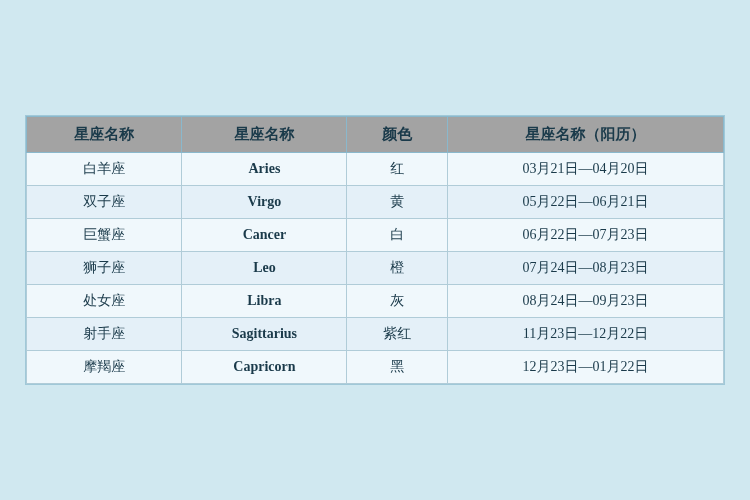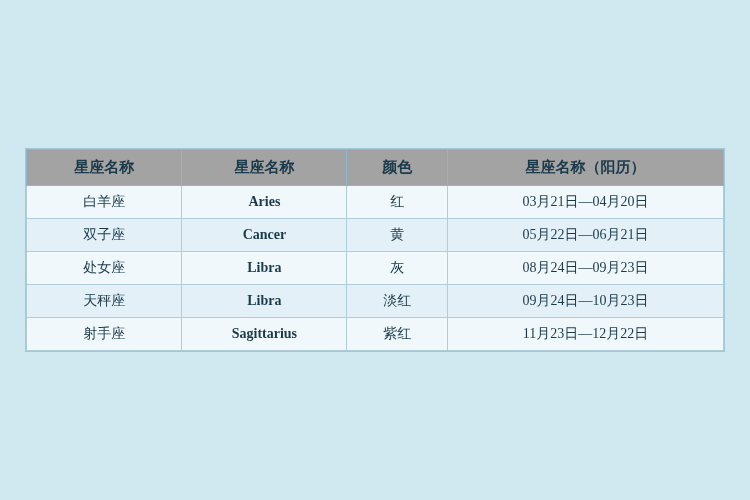--- a/index.html
+++ b/index.html
@@ -83,37 +83,49 @@
     </thead>
     <tbody>
     <tr>
           <td>白羊座</td>
           <td>Aries</td>
           <td>红</td>
           <td>03月21日—04月20日</td>
         </tr>
         <tr>
           <td>双子座</td>
-          <td>Cancer</td>
+          <td>Virgo</td>
           <td>黄</td>
           <td>05月22日—06月21日</td>
+        </tr>
+        <tr>
+          <td>巨蟹座</td>
+          <td>Cancer</td>
+          <td>白</td>
+          <td>06月22日—07月23日</td>
+        </tr>
+        <tr>
+          <td>狮子座</td>
+          <td>Leo</td>
+          <td>橙</td>
+          <td>07月24日—08月23日</td>
         </tr>
         <tr>
           <td>处女座</td>
           <td>Libra</td>
           <td>灰</td>
           <td>08月24日—09月23日</td>
         </tr>
         <tr>
-          <td>天秤座</td>
-          <td>Libra</td>
-          <td>淡红</td>
-          <td>09月24日—10月23日</td>
-        </tr>
-        <tr>
           <td>射手座</td>
           <td>Sagittarius</td>
           <td>紫红</td>
           <td>11月23日—12月22日</td>
+        </tr>
+        <tr>
+          <td>摩羯座</td>
+          <td>Capricorn</td>
+          <td>黑</td>
+          <td>12月23日—01月22日</td>
         </tr>
       </tbody>
   </table>
 </div>
 
 </body></html>

